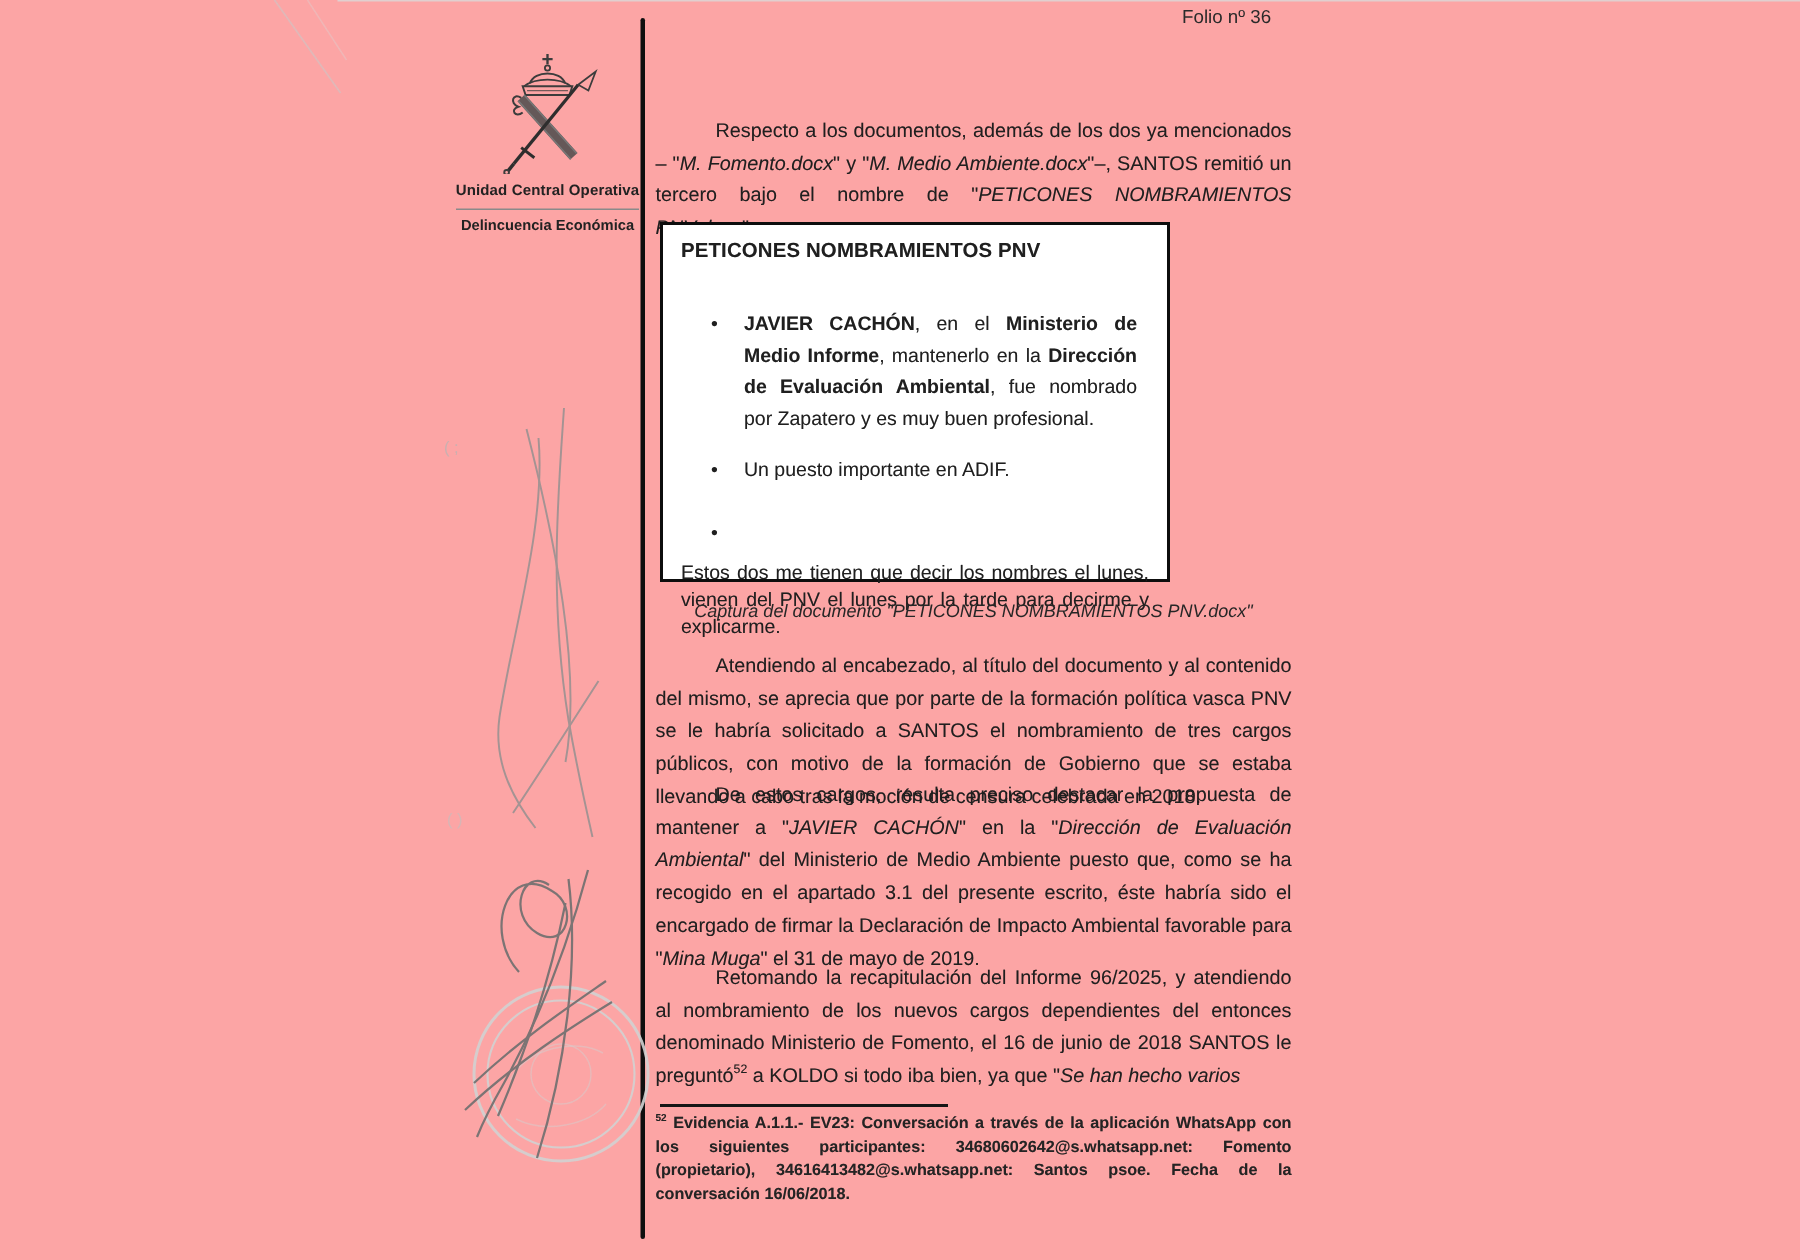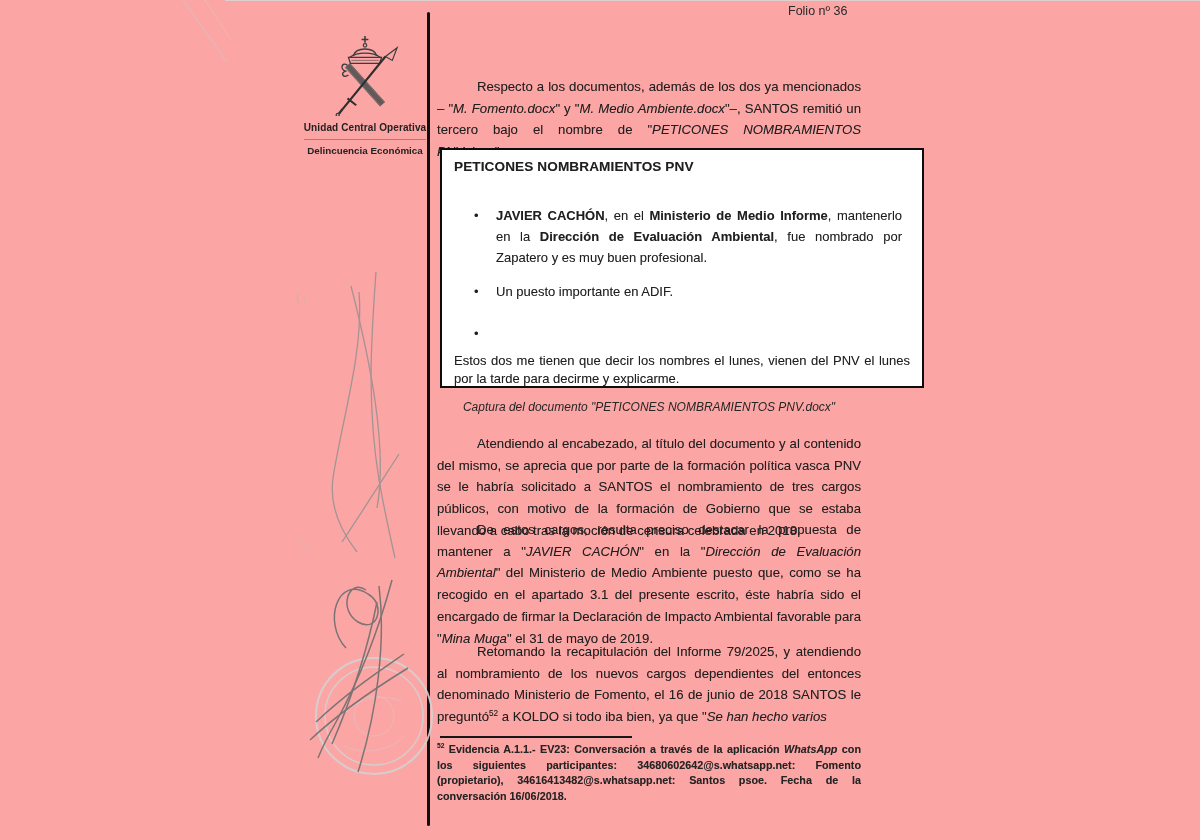--- a/index.html
+++ b/index.html
@@ -21,21 +21,21 @@
   
   .blk{position:absolute;left:437px;width:424px;}
   .para{
     margin:0;font-size:13.2px;line-height:21.7px;text-align:justify;
     text-shadow:0 0 .4px rgba(0,0,0,.28);
   }
   .indent{text-indent:40px;}
   sup{font-size:.62em;vertical-align:super;line-height:0;}
   
   .evbox{
-    position:absolute;left:440px;top:148px;width:484px;height:240px;
+    position:absolute;left:440px;top:148px;width:340px;height:240px;
     border:2px solid #0d0d0d;background:#fff;box-sizing:border-box;
     padding:9px 12px 6px 12px;font-size:13px;
     text-shadow:0 0 .4px rgba(0,0,0,.3);
   }
   .evtitle{font-weight:bold;font-size:13.6px;letter-spacing:.1px;}
   .bullet{display:flex;margin-top:0;padding-left:20px;}
   .bullet .dot{width:22px;flex:0 0 22px;font-size:13px;line-height:21px;}
   .bullet .btxt{flex:1;line-height:21px;text-align:justify;padding-right:8px;}
   .b1{margin-top:31px;}
   .b2{margin-top:13px;}
@@ -140,18 +140,18 @@
     <div class="bullet b3">
       <span class="dot">•</span>
     </div>
     <div class="evclose"><span>Estos dos me tienen que decir los nombres el lunes, vienen del PNV el lunes por la tarde para decirme y explicarme.</span></div>
   </div>
 
   <div class="blk caption"><span style="font-style: italic;">Captura del documento "PETICONES NOMBRAMIENTOS PNV.docx"</span></div>
 
   <p class="blk para indent" style="top:433px"><span>Atendiendo al encabezado, al título del documento y al contenido del mismo, se aprecia que por parte de la formación política vasca PNV se le habría solicitado a SANTOS el nombramiento de tres cargos públicos, con motivo de la formación de Gobierno que se estaba llevando a cabo tras la moción de censura celebrada en 2018.</span></p>
   <p class="blk para indent" style="top:519px"><span>De estos cargos, resulta preciso destacar la propuesta de mantener a "</span><span style="font-style: italic;">JAVIER CACHÓN</span><span>" en la "</span><span style="font-style: italic;">Dirección de Evaluación Ambiental</span><span>" del Ministerio de Medio Ambiente puesto que, como se ha recogido en el apartado 3.1 del presente escrito, éste habría sido el encargado de firmar la Declaración de Impacto Ambiental favorable para "</span><span style="font-style: italic;">Mina Muga</span><span>" el 31 de mayo de 2019.</span></p>
-  <p class="blk para indent" style="top:641px"><span>Retomando la recapitulación del Informe 79/2025, y atendiendo al nombramiento de los nuevos cargos dependientes del entonces denominado Ministerio de Fomento, el 16 de junio de 2018 SANTOS le preguntó</span><sup>52</sup><span> a KOLDO si todo iba bien, ya que "</span><span style="font-style: italic;">Se han hecho varios</span></p>
+  <p class="blk para indent" style="top:641px"><span>Retomando la recapitulación del Informe 96/2025, y atendiendo al nombramiento de los nuevos cargos dependientes del entonces denominado Ministerio de Fomento, el 16 de junio de 2018 SANTOS le preguntó</span><sup>52</sup><span> a KOLDO si todo iba bien, ya que "</span><span style="font-style: italic;">Se han hecho varios</span></p>
 
   <div class="fnsep"></div>
-  <div class="blk footnote"><sup>52</sup><span> Evidencia A.1.1.- EV23: Conversación a través de la aplicación </span><span style="font-style: italic; margin-top: 41px;">WhatsApp</span><span> con los siguientes participantes: 34680602642@s.whatsapp.net: Fomento (propietario), 34616413482@s.whatsapp.net: Santos psoe. Fecha de la conversación 16/06/2018.</span></div>
+  <div class="blk footnote"><sup>52</sup><span> Evidencia A.1.1.- EV23: Conversación a través de la aplicación </span><span style=" margin-top: 41px;">WhatsApp</span><span> con los siguientes participantes: 34680602642@s.whatsapp.net: Fomento (propietario), 34616413482@s.whatsapp.net: Santos psoe. Fecha de la conversación 16/06/2018.</span></div>
 
 </div>
 
 </body></html>

